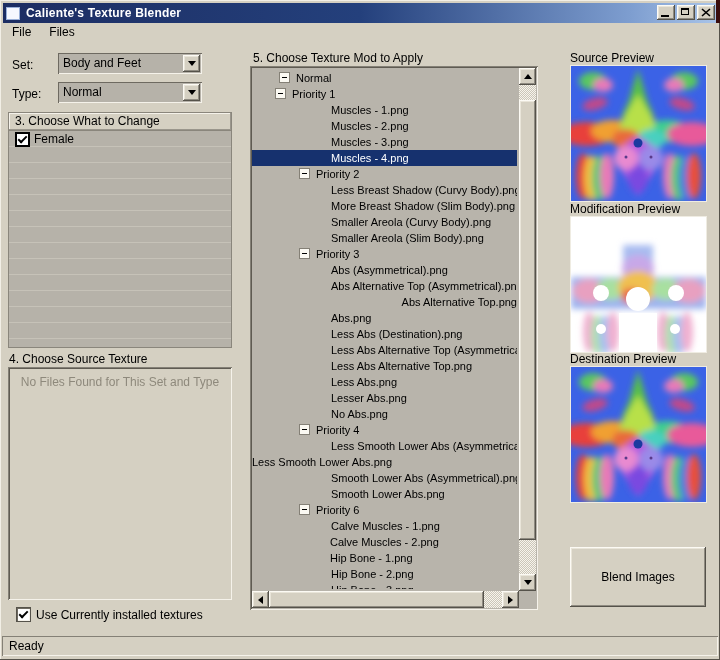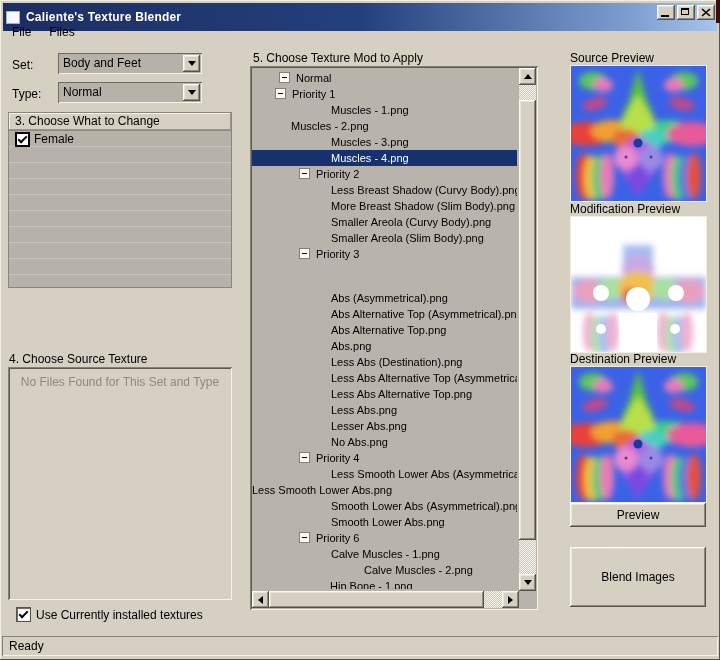--- a/index.html
+++ b/index.html
@@ -4,21 +4,21 @@
 <style>
   html,body{margin:0;padding:0;}
   .window{
     position:relative;width:720px;height:660px;overflow:hidden;
     background:#d5d0c2;color:#000;
     font-family:"Liberation Sans",sans-serif;font-size:12px;
     box-shadow:inset -1px -1px 0 #55524a, inset 1px 1px 0 #f2efe6;
   }
   
   .titlebar{
-    position:absolute;left:3px;top:3px;right:3px;height:28px;
+    position:absolute;left:3px;top:3px;right:3px;height:20px;
     background:linear-gradient(90deg,#1c2d62 0%,#24407c 50%,#7e9ed0 88%,#a9c4e8 100%);
     display:flex;align-items:center;
   }
   .app-icon{width:14px;height:13px;margin-left:3px;background:#f6f8ff;border:1px solid #9ab0d8;box-sizing:border-box;}
   .title-text{color:#fff;font-weight:bold;margin-left:6px;letter-spacing:.2px;white-space:nowrap;}
   .win-controls{position:absolute;right:2px;top:2px;display:flex;gap:2px;}
   .win-btn{
     position:relative;width:18px;height:15px;background:#d5d0c2;cursor:default;
     box-shadow:inset -1px -1px 0 #55524a, inset 1px 1px 0 #fcfaf4, inset -2px -2px 0 #8f8b81, inset 2px 2px 0 #e9e5d9;
   }
@@ -39,21 +39,21 @@
   .combo-text{position:absolute;left:5px;top:3px;white-space:nowrap;}
   .combo-btn{position:absolute;right:2px;top:2px;bottom:2px;width:17px;background:#d5d0c2;
     box-shadow:inset -1px -1px 0 #55524a, inset 1px 1px 0 #fcfaf4, inset -2px -2px 0 #8f8b81, inset 2px 2px 0 #e9e5d9;
     display:flex;align-items:center;justify-content:center;}
   .tri-down{width:0;height:0;border-left:4px solid transparent;border-right:4px solid transparent;border-top:5px solid #000;}
   .tri-up{width:0;height:0;border-left:4px solid transparent;border-right:4px solid transparent;border-bottom:5px solid #000;}
   .tri-left{width:0;height:0;border-top:4px solid transparent;border-bottom:4px solid transparent;border-right:5px solid #000;}
   .tri-right{width:0;height:0;border-top:4px solid transparent;border-bottom:4px solid transparent;border-left:5px solid #000;}
   .field-label{position:absolute;}
   
-  .listview{position:absolute;left:8px;top:112px;width:224px;height:176px;border:1px solid #8a867c;background:#b6b2a9;box-sizing:border-box;overflow:hidden;}
+  .listview{position:absolute;left:8px;top:112px;width:224px;height:236px;border:1px solid #8a867c;background:#b6b2a9;box-sizing:border-box;overflow:hidden;}
   .lv-header{height:17px;line-height:17px;background:#d5d0c2;padding-left:6px;border-bottom:1px solid #8a867c;box-shadow:inset -1px -1px 0 #9a968c, inset 1px 1px 0 #f5f2ea;}
   .lv-row{height:15px;border-bottom:1px solid #c6c2b8;position:relative;}
   .lv-checkbox{position:absolute;left:6px;top:1px;width:11px;height:11px;background:#fff;border:2px solid #000;box-sizing:content-box;}
   .lv-checkbox .check, .cb .check{position:absolute;left:1px;top:2px;width:7px;height:3px;border-left:2px solid #000;border-bottom:2px solid #000;transform:rotate(-45deg);}
   .lv-label{position:absolute;left:25px;top:1px;}
   
   .src-panel{position:absolute;left:8px;top:367px;width:224px;height:233px;background:#d5d0c2;}
   .src-empty{margin-top:8px;text-align:center;color:#8e897c;}
   
   .cb{position:absolute;left:16px;top:607px;width:13px;height:13px;background:#fff;box-shadow:inset 1px 1px 0 #6e6a61, inset -1px -1px 0 #f5f2ea;border:1px solid #55524a;}
@@ -232,47 +232,47 @@
       <span class="check"></span>
     </span>
   <span class="field-label" style="left:36px;top:608px">Use Currently installed textures</span>
 
   <span class="field-label" style="left:253px;top:51px">5. Choose Texture Mod to Apply</span>
   <div class="tree sunken">
     <div class="tree-rows">
         <div class="tree-row" style="padding-left: 27px;"><span class="expander"></span><span>Normal</span></div>
         <div class="tree-row" style="padding-left: 23px;"><span class="expander"></span><span>Priority 1</span></div>
         <div class="tree-row" style="padding-left: 79px;"><span>Muscles - 1.png</span></div>
-        <div class="tree-row" style="padding-left: 39px;"><span>Muscles - 2.png</span></div>
+        <div class="tree-row" style="padding-left: 79px;"><span>Muscles - 2.png</span></div>
         <div class="tree-row" style="padding-left: 79px;"><span>Muscles - 3.png</span></div>
         <div class="tree-row selected" style="padding-left: 79px; background: rgb(22, 49, 110);"><span>Muscles - 4.png</span></div>
         <div class="tree-row" style="padding-left: 47px;"><span class="expander"></span><span>Priority 2</span></div>
         <div class="tree-row" style="padding-left: 79px;"><span>Less Breast Shadow (Curvy Body).png</span></div>
         <div class="tree-row" style="padding-left: 79px;"><span>More Breast Shadow (Slim Body).png</span></div>
         <div class="tree-row" style="padding-left: 79px;"><span>Smaller Areola (Curvy Body).png</span></div>
         <div class="tree-row" style="padding-left: 79px;"><span>Smaller Areola (Slim Body).png</span></div>
         <div class="tree-row" style="padding-left: 47px;"><span class="expander"></span><span>Priority 3</span></div>
-        <div class="tree-row" style="padding-left: 79px; margin-top: 28px;"><span>Abs (Asymmetrical).png</span></div>
+        <div class="tree-row" style="padding-left: 79px;"><span>Abs (Asymmetrical).png</span></div>
         <div class="tree-row" style="padding-left: 79px;"><span>Abs Alternative Top (Asymmetrical).png</span></div>
-        <div class="tree-row" style="padding-left: 79px;"><span>Abs Alternative Top.png</span></div>
+        <div class="tree-row" style="padding-left: 79px; text-align: right;"><span>Abs Alternative Top.png</span></div>
         <div class="tree-row" style="padding-left: 79px;"><span>Abs.png</span></div>
         <div class="tree-row" style="padding-left: 79px;"><span>Less Abs (Destination).png</span></div>
         <div class="tree-row" style="padding-left: 79px;"><span>Less Abs Alternative Top (Asymmetrical).png</span></div>
         <div class="tree-row" style="padding-left: 79px;"><span>Less Abs Alternative Top.png</span></div>
         <div class="tree-row" style="padding-left: 79px;"><span>Less Abs.png</span></div>
         <div class="tree-row" style="padding-left: 79px;"><span>Lesser Abs.png</span></div>
         <div class="tree-row" style="padding-left: 79px;"><span>No Abs.png</span></div>
         <div class="tree-row" style="padding-left: 47px;"><span class="expander"></span><span>Priority 4</span></div>
         <div class="tree-row" style="padding-left: 79px;"><span>Less Smooth Lower Abs (Asymmetrical).png</span></div>
         <div class="tree-row" style=""><span>Less Smooth Lower Abs.png</span></div>
         <div class="tree-row" style="padding-left: 79px;"><span>Smooth Lower Abs (Asymmetrical).png</span></div>
         <div class="tree-row" style="padding-left: 79px;"><span>Smooth Lower Abs.png</span></div>
         <div class="tree-row" style="padding-left: 47px;"><span class="expander"></span><span>Priority 6</span></div>
         <div class="tree-row" style="padding-left: 79px;"><span>Calve Muscles - 1.png</span></div>
-        <div class="tree-row" style="padding-left: 112px;"><span>Calve Muscles - 2.png</span></div>
+        <div class="tree-row" style="padding-left: 78px;"><span>Calve Muscles - 2.png</span></div>
         <div class="tree-row" style="padding-left: 78px;"><span>Hip Bone - 1.png</span></div>
         <div class="tree-row" style="padding-left: 79px;"><span>Hip Bone - 2.png</span></div>
         <div class="tree-row" style="padding-left: 79px;"><span>Hip Bone - 3.png</span></div>
       </div>
     <div class="vscroll">
       <div class="scroll-track" style="position:absolute;inset:0"></div>
       <div class="scroll-btn" style="top:0">
           <span class="tri-up"></span>
         </div>
       <div class="v-thumb"></div>
@@ -300,18 +300,17 @@
   <span class="preview-label" style="top:202px">Modification Preview</span>
   <svg class="preview-img" style="top:216px">
       <use href="#nmap-mod"></use>
     </svg>
 
   <span class="preview-label" style="top:352px">Destination Preview</span>
   <svg class="preview-img" style="top:366px">
       <use href="#nmap-body"></use>
     </svg>
 
-  <button class="btn3d push-btn" style="top:503px;height:24px">Preview</button>
   <button class="btn3d push-btn" style="top:547px;height:60px">Blend Images</button>
 
   <div class="statusbar"><span>Ready</span></div>
 
 </div>
 
 </body></html>

